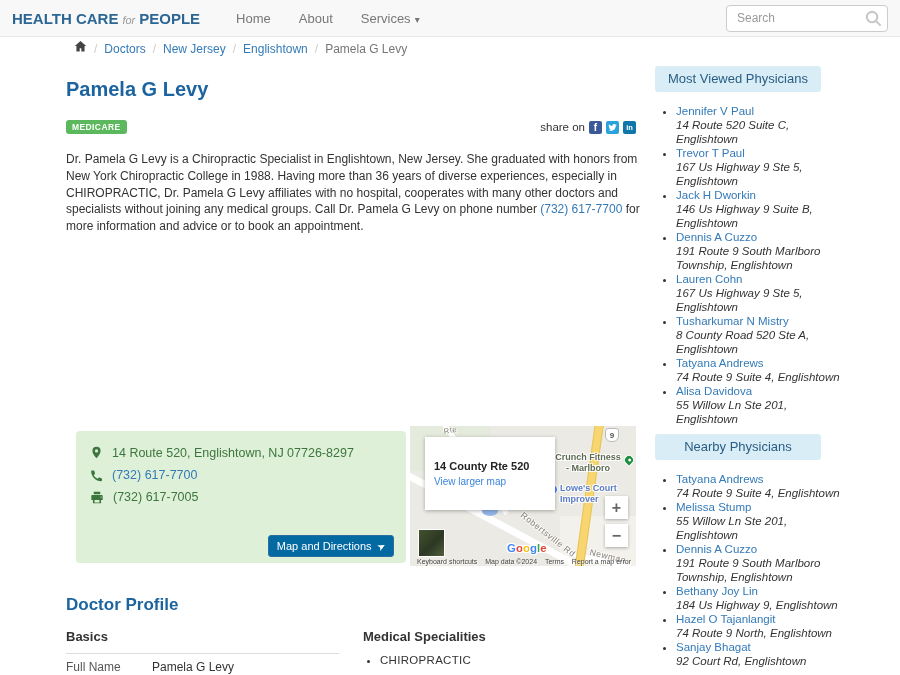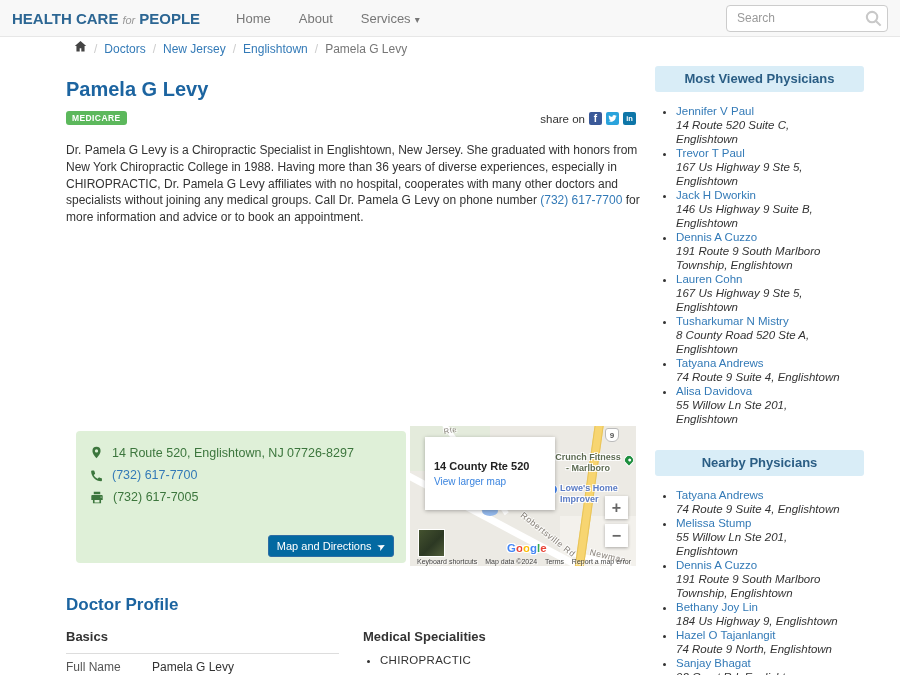--- a/index.html
+++ b/index.html
@@ -25,21 +25,21 @@
   .breadcrumb { position:absolute; left:74px; top:42px; font-size:12px; color:#ccc;
     display:flex; align-items:center; }
   .breadcrumb a { color:#337ab7; }
   .breadcrumb .sep::before { content:"/"; color:#ccc; margin:0 7px; }
   .breadcrumb .current { color:#777; }
   .home-icon { width:13px; height:13px; margin-top:-2px; }
 
   
   .main { position:absolute; left:66px; top:78px; width:570px; }
   h1.doc-name { margin:0; font-size:20px; font-weight:bold; color:#1c64a0; }
-  .badge-row { display:flex; align-items:flex-end; margin-top:10px;gap:19px; }
+  .badge-row { display:flex; align-items:center; margin-top:19px;gap:19px; }
   .medicare-badge { background:#5cb85c; color:#fff; font-size:8.5px; font-weight:bold;
     padding:2px 6px; border-radius:3px; letter-spacing:.4px; }
   .subtitle { font-style:italic; font-size:12.5px; color:#333; margin-left:9px; }
   .share { margin-left:auto; display:flex; align-items:center; font-size:11.5px; color:#333; }
   .sicon { width:13px; height:13px; border-radius:2px; margin-left:4px; color:#fff;
     display:flex; align-items:center; justify-content:center; font-weight:bold; }
   .fb { background:#3b5998; font-size:10px; }
   .tw { background:#2aa3dc; }
   .li { background:#0e76a8; font-size:7.5px; }
   .desc { margin-top:17px; font-size:12px; line-height:16.8px; color:#333; width:578px; }
@@ -112,27 +112,27 @@
   .basics { width:273px; }
   .basics table { width:100%; border-collapse:collapse; margin-top:9px; font-size:12px; }
   .basics tr { border-top:1px solid #ddd; }
   .basics td { padding:6px 0 5px; }
   .basics td.lbl { width:86px; color:#555; }
   .specs { margin-left:24px; }
   .specs ul { margin:10px 0 0; padding-left:17px; font-size:11.5px; letter-spacing:.3px; }
 
   
   .sidebar { position:absolute; left:655px; top:66px; width:192px; }
-  .side-header { width:209px; background:#d9edf7; color:#2a5d84; font-size:13px; font-weight:bold;
+  .side-header { width:166px; background:#d9edf7; color:#2a5d84; font-size:13px; font-weight:normal;
     text-align:center; padding:5px 0 6px; border-radius:3px; }
   .side-list { margin:12px 0 0; padding-left:21px; font-size:11.5px; line-height:14px; }
   .side-list li { margin:0; }
   .side-list a { color:#337ab7; }
   .addr { font-style:italic; color:#333; white-space:pre-line; width:170px; }
-  .section2 { margin-top:24px; }
+  .section2 { margin-top:8px; }
 </style>
 </head>
 <body>
 
 <div class="navbar">
   <div class="brand">
     <span>HEALTH CARE</span><span class="for">for</span><span>PEOPLE</span>
   </div>
   <div class="nav-links">
     <a>Home</a>
@@ -218,21 +218,21 @@
   <div class="shield">9</div>
   <span class="road-label lab-rte">Rte</span>
   <div class="poi-label poi-crunch">Crunch Fitness
 - Marlboro</div>
   <div class="pin-green">
       <span class="pin-inner"></span>
     </div>
   <div class="pin-blue">
       <span class="pin-inner"></span>
     </div>
-  <div class="poi-label poi-lowes">Lowe's Home
+  <div class="poi-label poi-lowes">Lowe's Court
 Improver</div>
   <svg class="marker" viewBox="0 0 20 30">
     <path fill="#EA4335" stroke="#B31412" stroke-width="1" d="M10 1C5.2 1 1.5 4.8 1.5 9.5c0 6.6 8.5 19.5 8.5 19.5s8.5-12.9 8.5-19.5C18.5 4.8 14.8 1 10 1z"></path>
     <circle cx="10" cy="9.5" r="3.1" fill="#7c1d12"></circle>
   </svg>
   <span class="road-label lab-rob">Robertsville Rd</span>
   <span class="road-label lab-new">Newman</span>
   <div class="info-card">
     <div class="t">14 County Rte 520</div>
     <a>View larger map</a>

